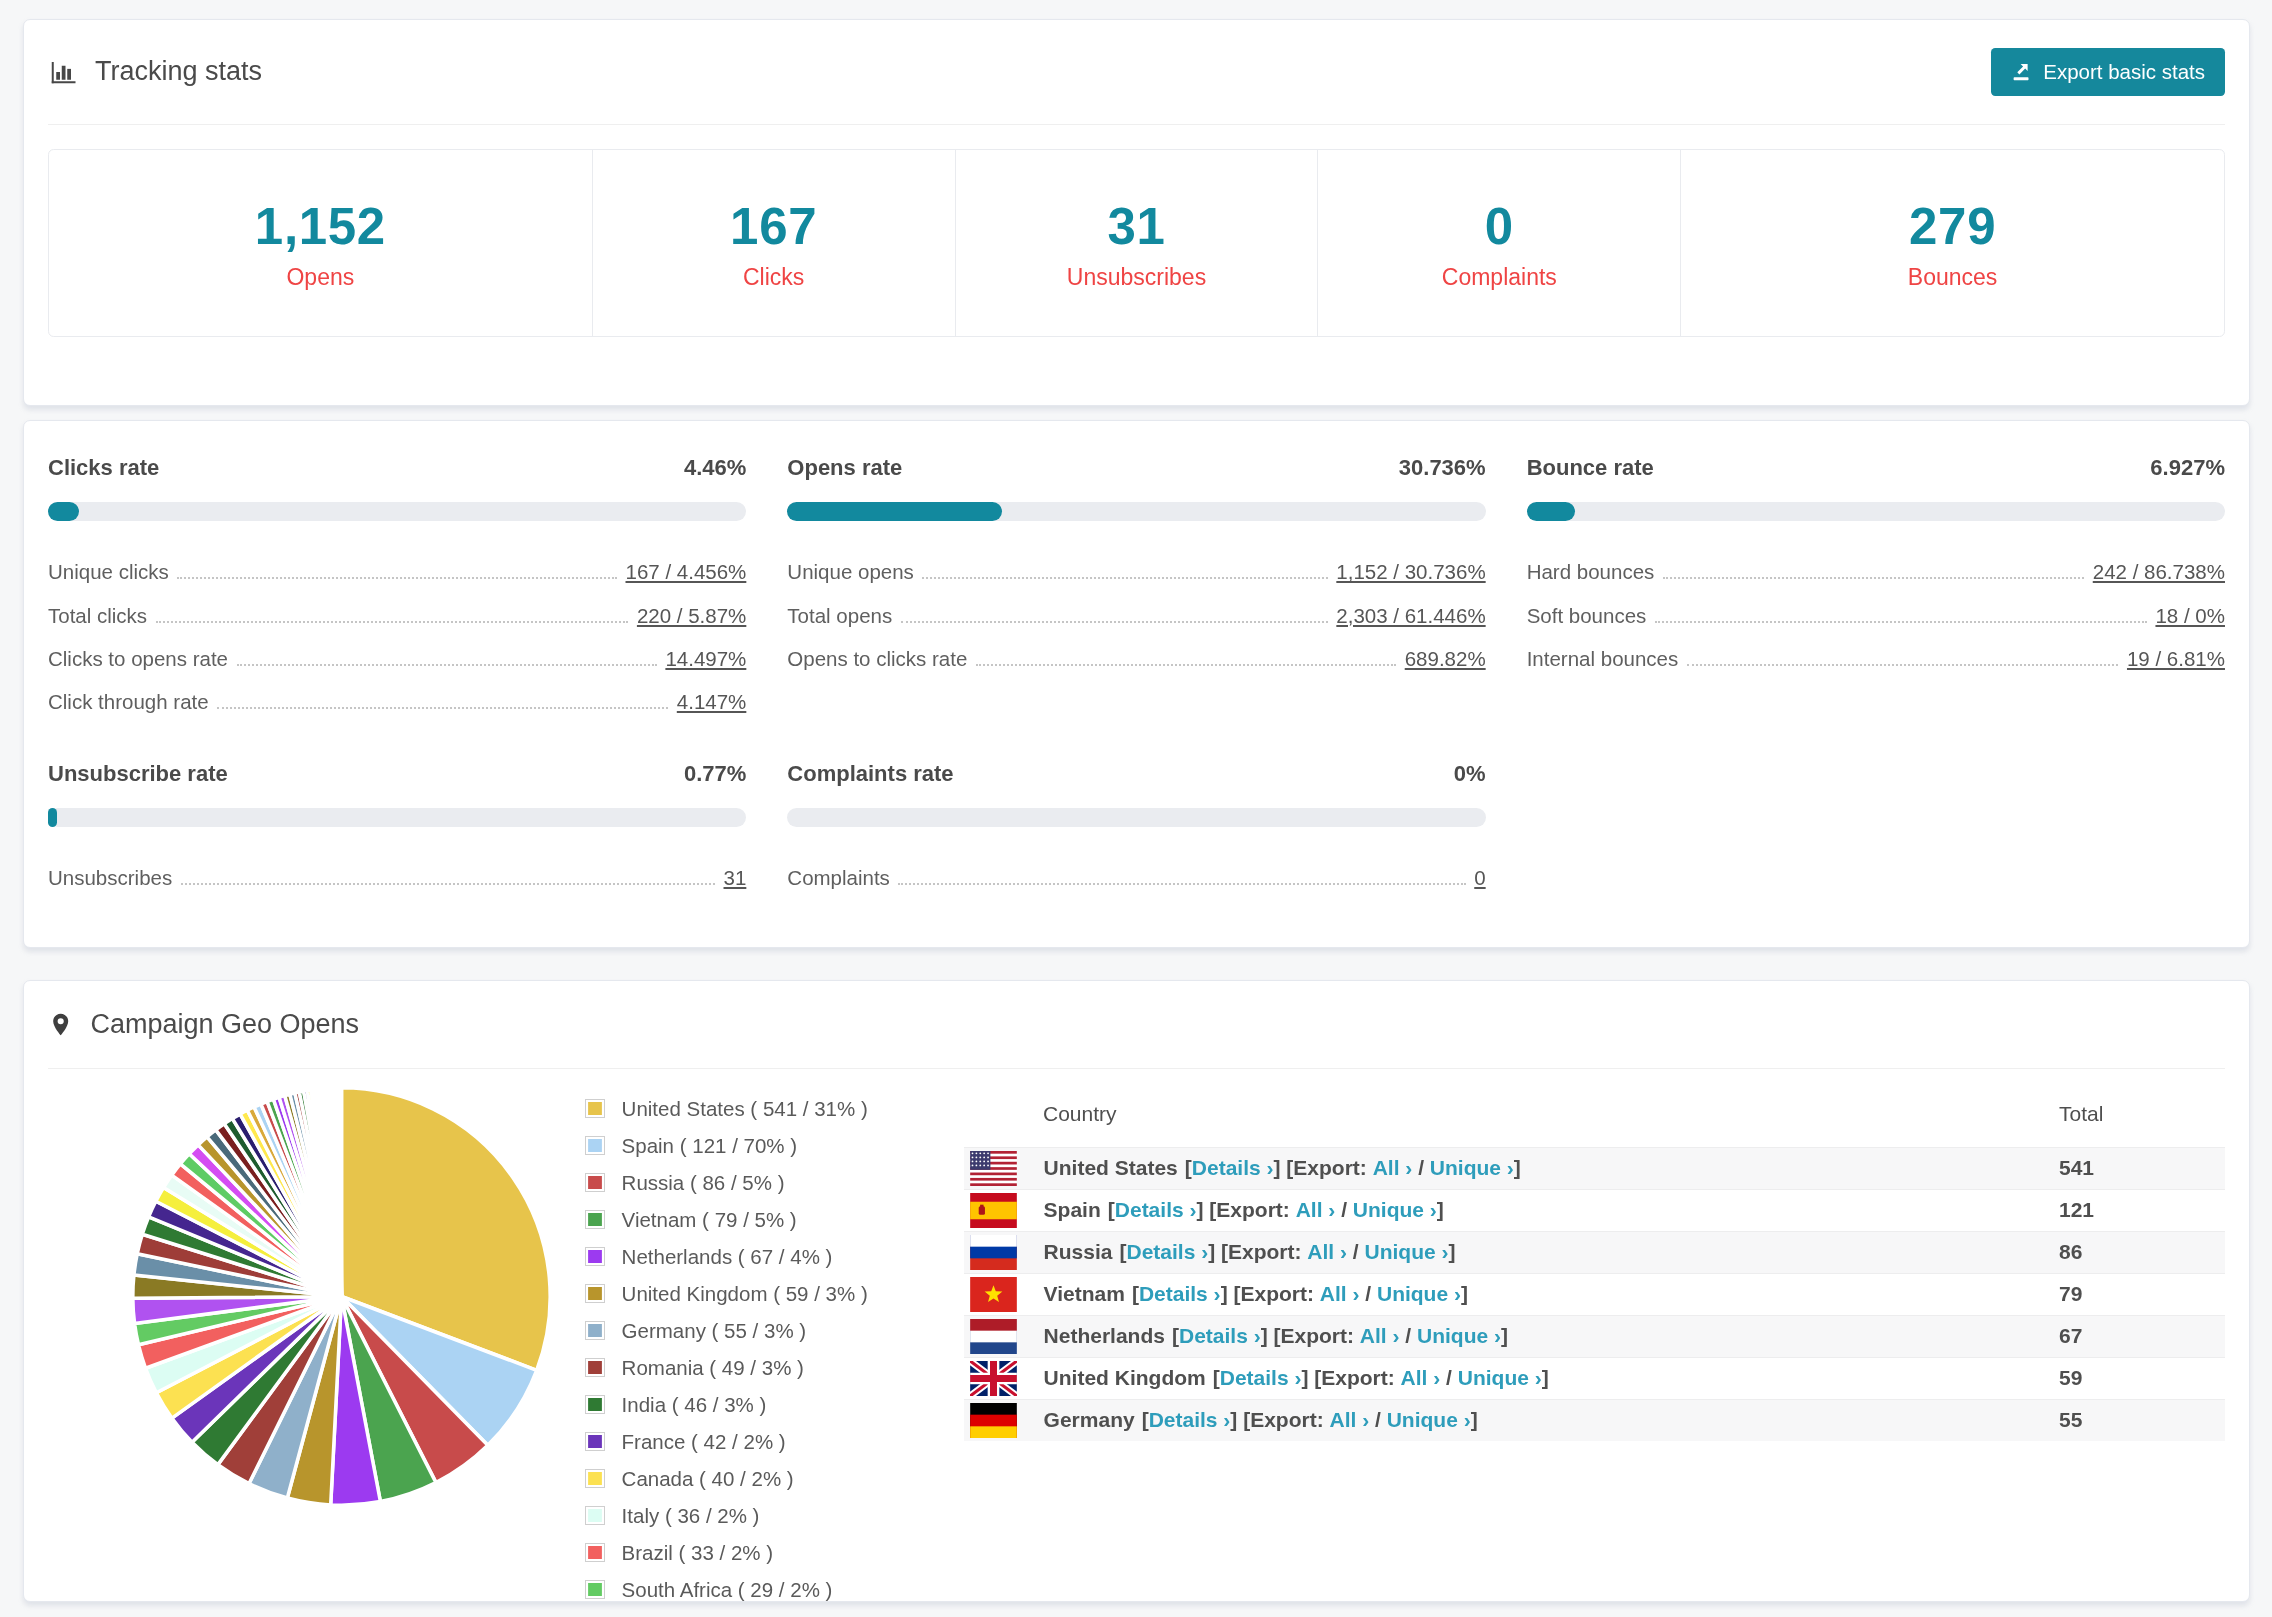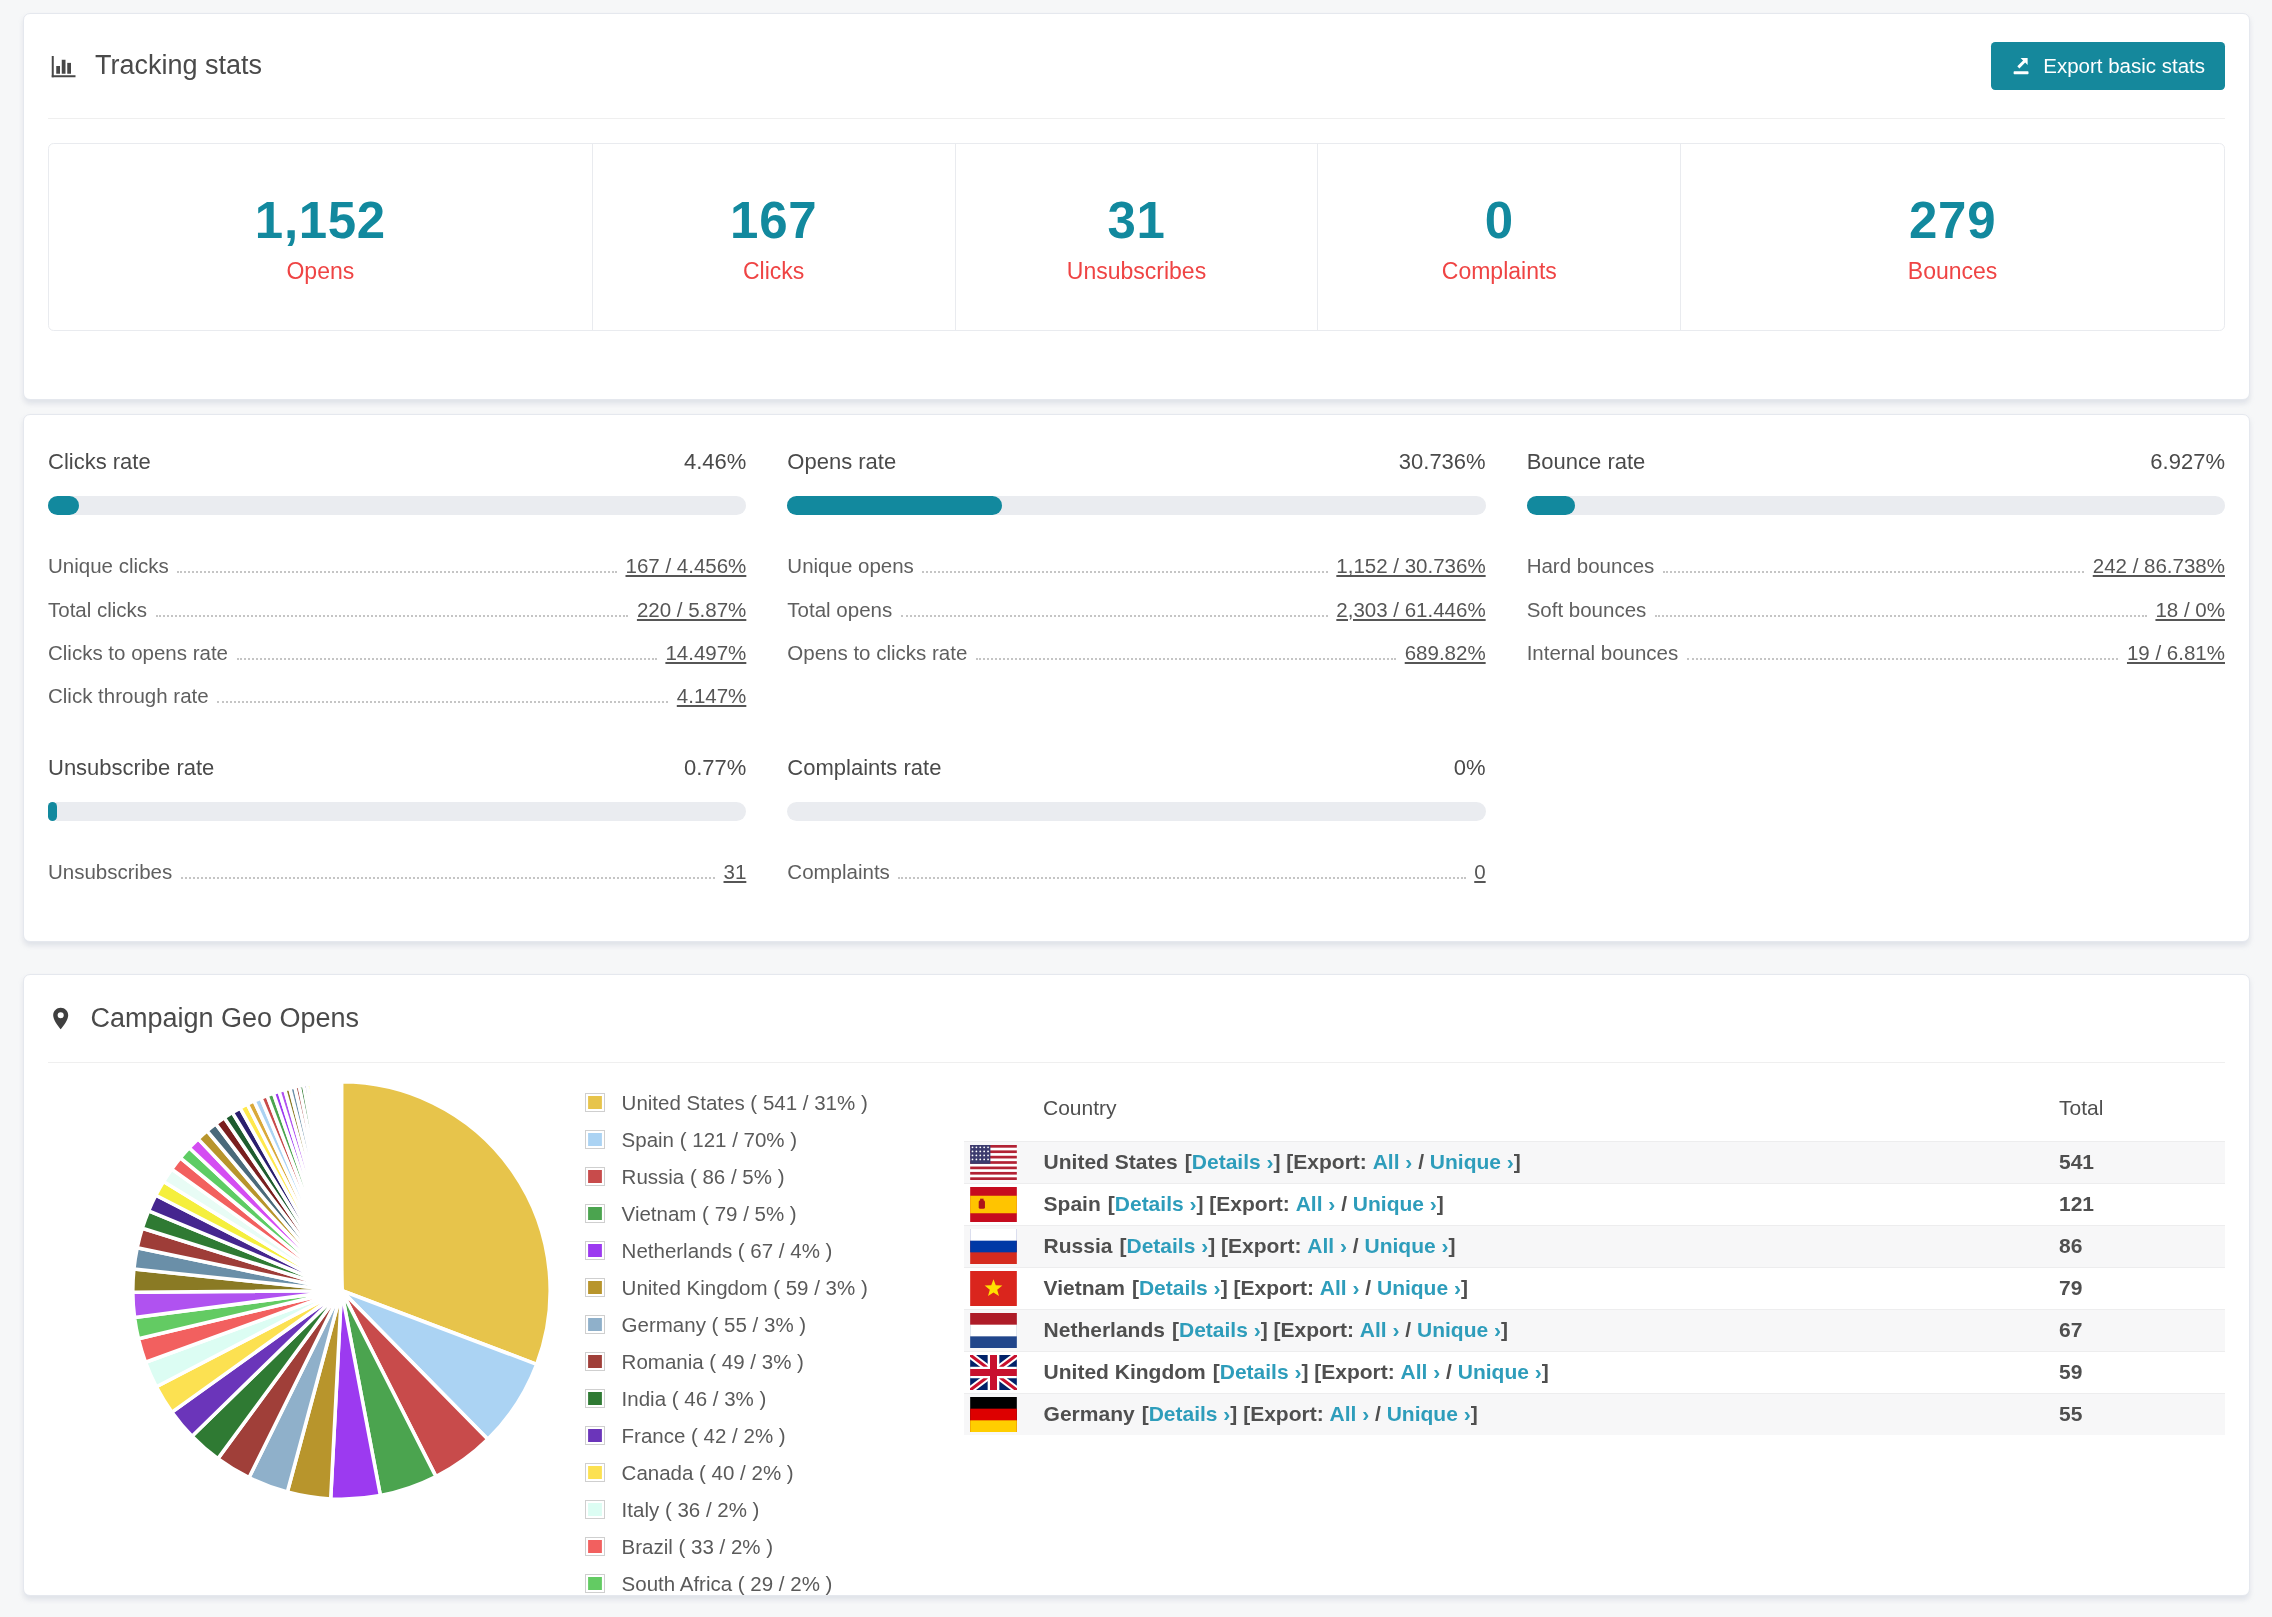--- a/index.html
+++ b/index.html
@@ -1,38 +1,38 @@
 <!DOCTYPE html>
 <html style="font-size:11.3px"><head>
 <meta charset="utf-8">
 <style>
   html,body{margin:0;padding:0;width:2273px;height:1618px;background:#f6f7f8;overflow:hidden;
     font-family:"Liberation Sans","DejaVu Sans",sans-serif;color:#4c4c4c;-webkit-font-smoothing:antialiased;}
   .page{padding:12.7px 23px 0;}
-  .card{background:#fff;border:1.4px solid #e5e8ee;border-radius:7px;box-shadow:0 3.5px 5.6px rgba(150,160,180,.22);}
+  .card{background:#fff;border:1.4px solid #e5e8ee;border-radius:7px;box-shadow:0 3.5px 5.6px rgba(150,160,180,.22);margin-top:6px;}
   .card-head{display:flex;justify-content:space-between;align-items:center;padding:28px 24px;}
   .head-left{display:flex;align-items:center;gap:17px;}
   .head-title{font-size:27px;font-weight:400;color:#4a4a4a;margin:0;}
   .head-icon{line-height:0;}
   .divider{border-top:1.4px solid #efefef;margin:0 24px;}
   
   .btn-export{display:flex;align-items:center;gap:11.3px;background:#15889c;color:#fff;border:none;
     border-radius:4.2px;font-size:20.5px;padding:12px 20px;cursor:pointer;font-family:inherit;text-align:center;}
   
   .stats-row{display:flex;margin:24px 24px 68px;border:1.4px solid #e9ebef;border-radius:5.6px;}
   .stat-cell{flex:1;text-align:center;padding:47px 0 45px;border-left:1.4px solid #e9ebef;}
   .stat-cell:first-child{border-left:none;}
   .stat-cell.wide{flex:1.5;}
   .stat-value{font-size:51px;font-weight:700;color:#12899e;letter-spacing:0.7px;}
   .stat-label{font-size:23px;color:#ef4444;margin-top:8.5px;}
   
   .card-rates{margin-top:14px;padding:34px 24px 47px;display:grid;
     grid-template-columns:1fr 1fr 1fr;column-gap:41px;row-gap:37px;}
   .rate-head{display:flex;justify-content:space-between;align-items:baseline;margin-bottom:21px;}
-  .rate-title,.rate-pct{font-size:22px;font-weight:400;color:#4a4a4a;}
+  .rate-title,.rate-pct{font-size:22px;font-weight:700;color:#4a4a4a;}
   .bar{height:19px;background:#eaecf0;border-radius:10px;}
   .fill{display:block;height:19px;background:#12899e;border-radius:10px;min-width:9.2px;}
   .kv-list{margin-top:30px;}
   .kv{display:flex;align-items:flex-end;font-size:20.5px;color:#5f5f5f;padding:9.2px 0 10px;}
   .leader{flex:1;margin:0 8.5px 5px;border-bottom:2.1px dotted #c5c5c5;height:1.4px;}
   .val{color:#565656;white-space:nowrap;text-decoration:underline;}
   
   .card-geo{margin-top:32px;height:620px;overflow:hidden;}
   .geo-content{display:flex;align-items:flex-start;padding:7px 24px 0;}
   .pie-wrap{flex:none;margin:8.5px 32px 0 82px;line-height:0;}

